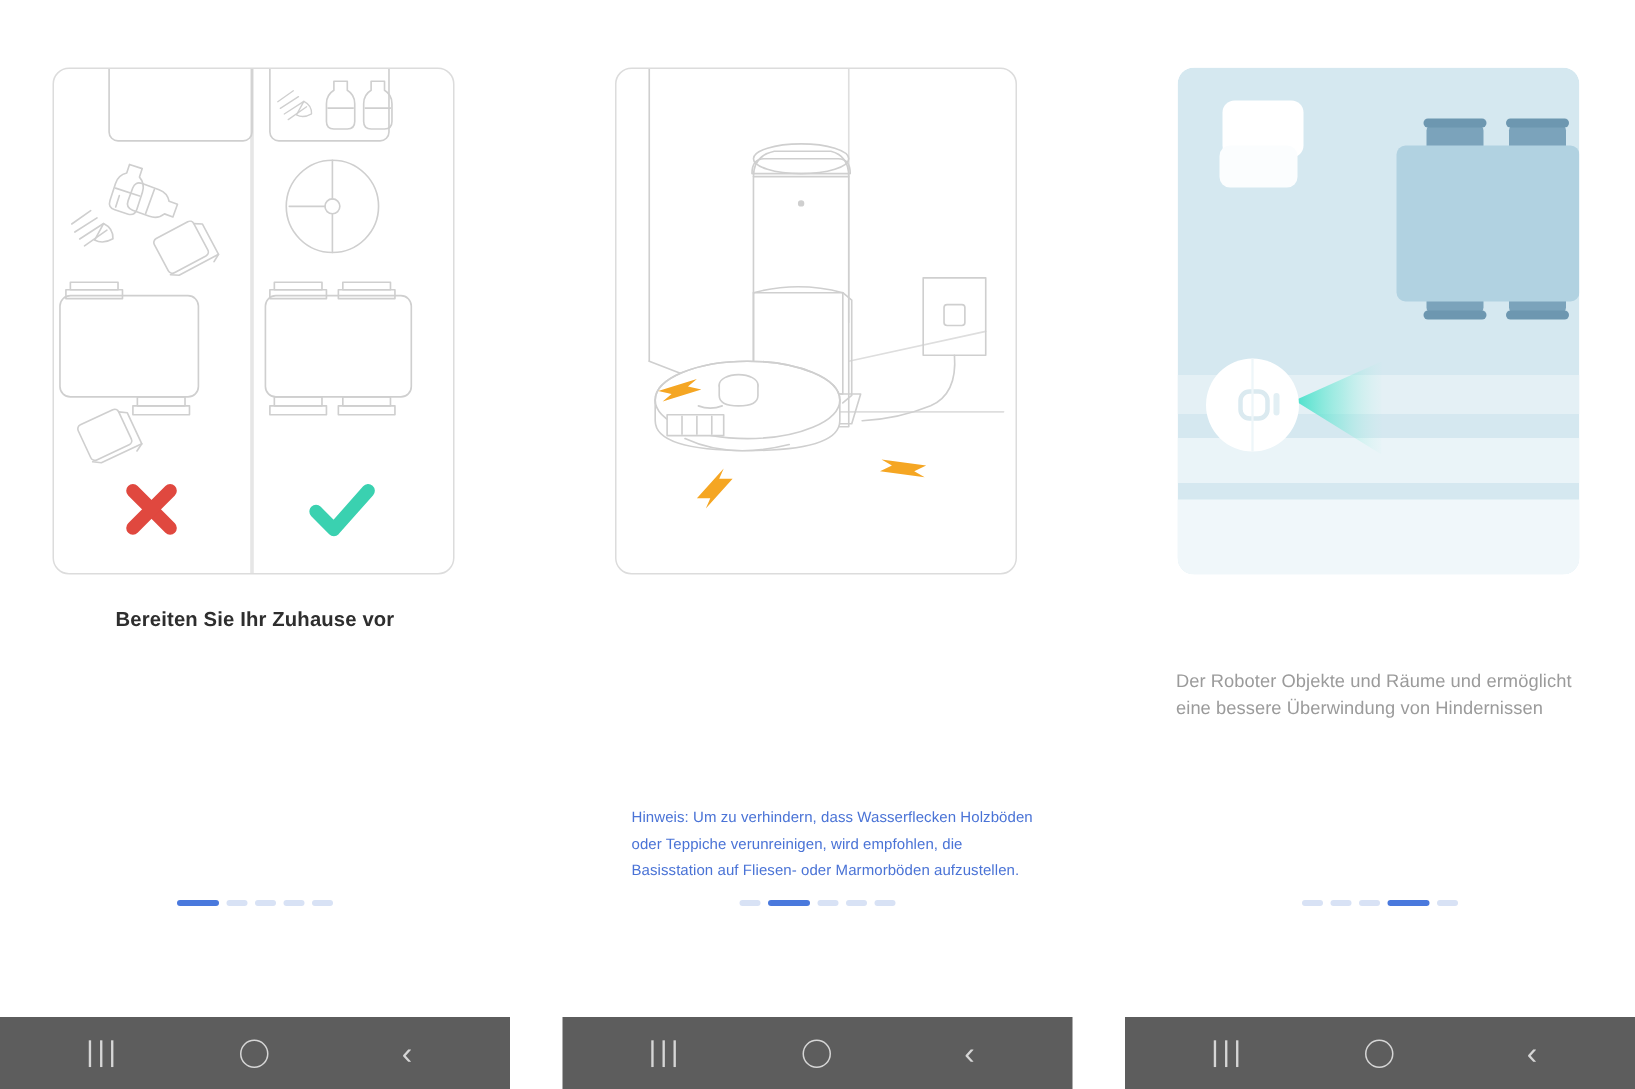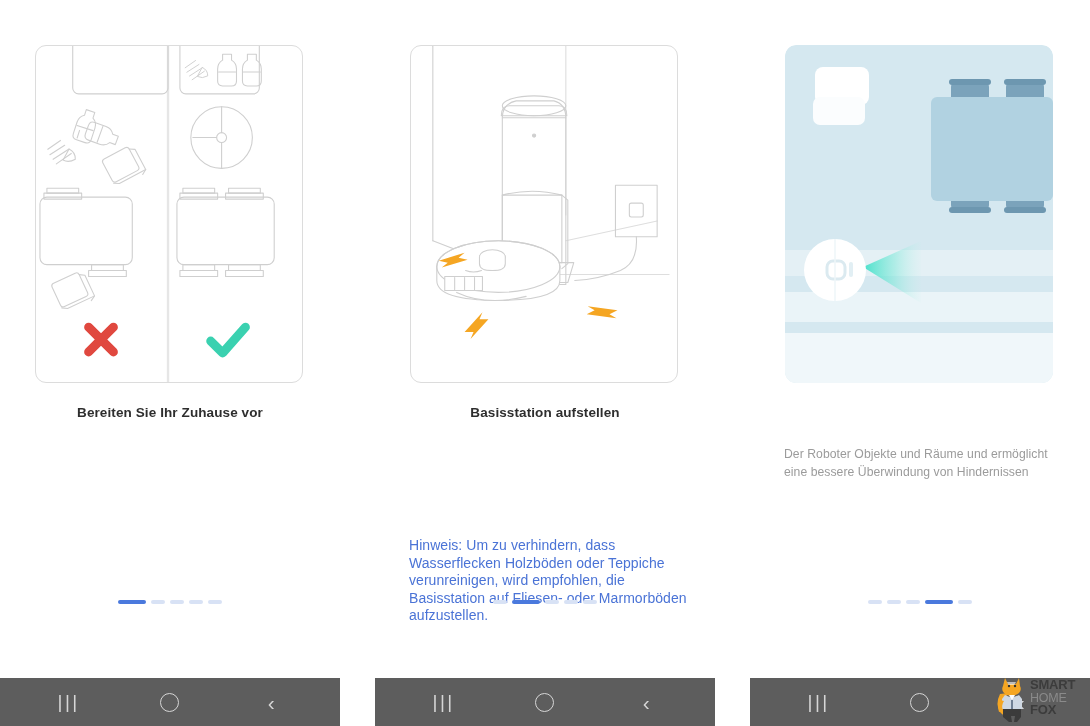--- a/index.html
+++ b/index.html
@@ -68,24 +68,24 @@
     left: 34px;
     top: 446px;
     width: 276px;
     font-size: 12.2px;
     line-height: 17.5px;
     color: #9b9b9b;
     letter-spacing: 0.05px;
   }
   .caption-note {
     position: absolute;
-    left: 34px;
+    left: 46px;
     top: 537px;
     width: 278px;
-    font-size: 14px;
+    font-size: 10px;
     line-height: 17.5px;
     color: #4a73d6;
     letter-spacing: 0.05px;
   }
 
   
   .dots {
     position: absolute;
     top: 600px;
     left: 0;
@@ -315,21 +315,20 @@
         </g>
 
         <g fill="#f5a623">
           <path d="M54 208 l-26 8 l9 2 l-6 5 l26 -8 l-9 -2 z"></path>
           <path d="M72 268 l-18 20 l9 0 l-3 7 l18 -20 l-9 0 z"></path>
           <path d="M178 262 l30 4 l-8 4 l7 4 l-30 -4 l8 -4 z"></path>
         </g>
       </svg>
     </div>
 
-    <div class="caption-title">Basisstation aufstellen</div>
     <div class="caption-note">Hinweis: Um zu verhindern, dass Wasserflecken Holzböden oder Teppiche verunreinigen, wird empfohlen, die Basisstation auf Fliesen- oder Marmorböden aufzustellen.</div>
 
     <div class="dots">
       <span class="dot"></span>
       <span class="dot active"></span>
       <span class="dot"></span>
       <span class="dot"></span>
       <span class="dot"></span>
     </div>
 
@@ -401,39 +400,15 @@
     </div>
 
     <div class="navbar">
       <div class="nav-btn nav-recents">|||</div>
       <div class="nav-btn">
           <span class="nav-home"></span>
         </div>
       <div class="nav-btn nav-back">‹</div>
     </div>
 
-    <div class="watermark">
-      <svg width="34" height="48" viewBox="0 0 34 48" xmlns="http://www.w3.org/2000/svg">
-
-        <path d="M6 20 q-5 10 0 18 q4 5 9 3 q-6 -6 -4 -14 q1 -5 3 -8 z" fill="#f5a623"></path>
-
-        <path d="M11 4 l3 6 h8 l3 -6 l1 8 q2 4 -1 7 q-4 3 -8 3 q-4 0 -7 -3 q-3 -3 -1 -7 z" fill="#f5a623"></path>
-        <path d="M13 8 l1.5 3 h6 l1.5 -3" fill="#ffffff" opacity="0.6"></path>
-        <circle cx="15" cy="12" r="1.2" fill="#333"></circle>
-        <circle cx="21" cy="12" r="1.2" fill="#333"></circle>
-
-        <path d="M11 21 q7 4 14 0 l3 4 v10 h-20 v-10 z" fill="#cfd8e3"></path>
-        <path d="M15 21 l3 5 l3 -5" fill="#ffffff"></path>
-        <path d="M17 26 h2 v9 h-2 z" fill="#6f7f93"></path>
-
-        <path d="M9 35 h18 v8 l-4 5 h-3 l1 -6 h-4 l1 6 h-3 l-6 -5 z" fill="#3b3b3b"></path>
-
-        <path d="M6 26 q-3 6 -1 12 l4 -1 q-2 -6 1 -10 z" fill="#f5a623"></path>
-      </svg>
-      <div class="wm-logo-text">
-        <span>SMART</span>
-        <span class="wm-home">HOME</span>
-        <span>FOX</span>
-      </div>
-    </div>
   </div>
 
 </div>
 
 </body></html>

